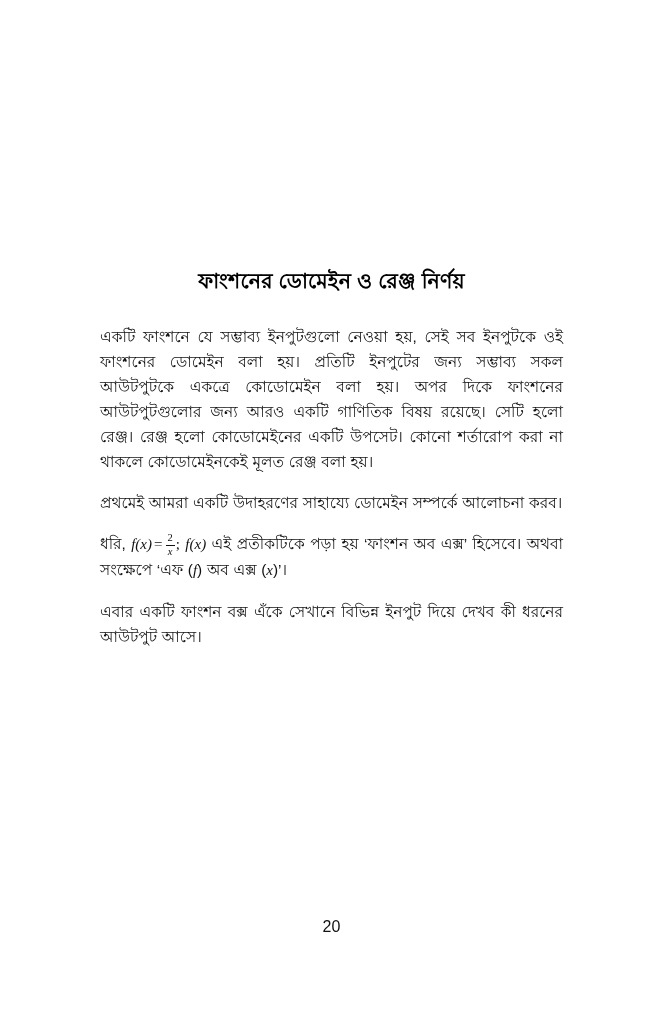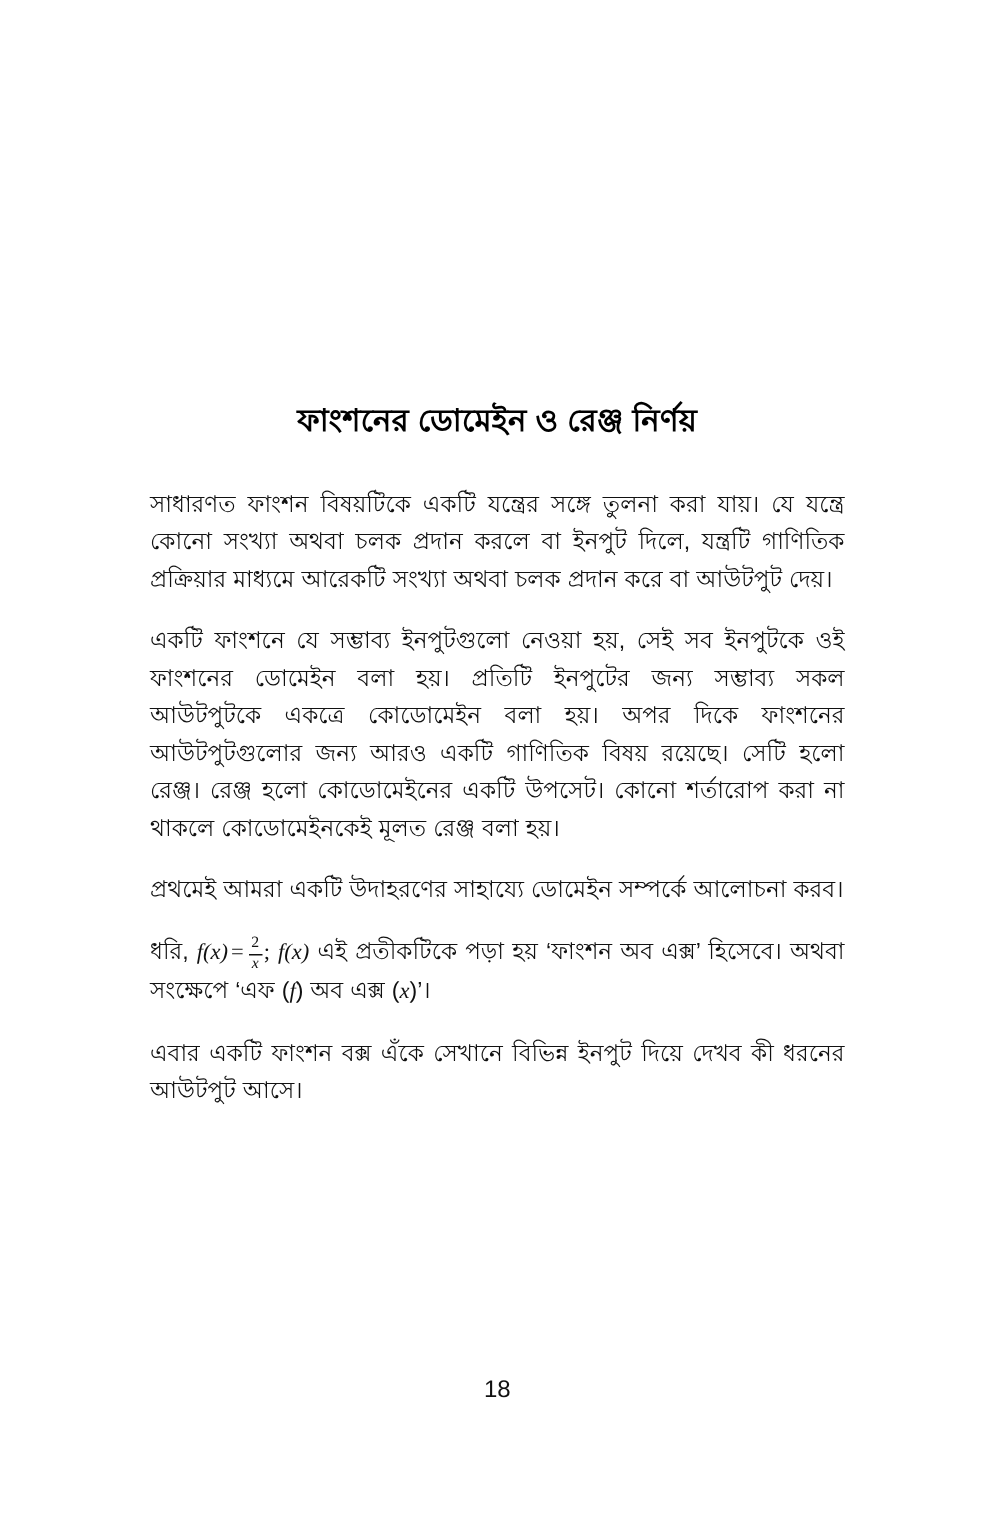--- a/index.html
+++ b/index.html
@@ -110,28 +110,27 @@
 </style>
 </head>
 <body>
 
 <div class="page">
 
   <div class="content">
 
     <h1 class="chapter-title">ফাংশনের ডোমেইন ও রেঞ্জ নির্ণয়</h1>
 
-    <p class="para">সাধারণত ফাংশন বিষয়টিকে একটি যন্ত্রের সঙ্গে তুলনা করা যায়। যে যন্ত্রে কোনো সংখ্যা অথবা চলক প্রদান করলে বা ইনপুট দিলে, যন্ত্রটি গাণিতিক প্রক্রিয়ার মাধ্যমে আরেকটি সংখ্যা অথবা চলক প্রদান করে বা আউটপুট দেয়।</p>
 
     <p class="para">একটি ফাংশনে যে সম্ভাব্য ইনপুটগুলো নেওয়া হয়, সেই সব ইনপুটকে ওই ফাংশনের ডোমেইন বলা হয়। প্রতিটি ইনপুটের জন্য সম্ভাব্য সকল আউটপুটকে একত্রে কোডোমেইন বলা হয়। অপর দিকে ফাংশনের আউটপুটগুলোর জন্য আরও একটি গাণিতিক বিষয় রয়েছে। সেটি হলো রেঞ্জ। রেঞ্জ হলো কোডোমেইনের একটি উপসেট। কোনো শর্তারোপ করা না থাকলে কোডোমেইনকেই মূলত রেঞ্জ বলা হয়।</p>
 
 
     <p class="para">প্রথমেই আমরা একটি উদাহরণের সাহায্যে ডোমেইন সম্পর্কে আলোচনা করব।</p>
 
     <p class="para"><span>ধরি, </span><span class="math"><span>f(x)</span><span class="op">=</span><span class="frac"><span class="num">2</span><span class="den">x</span></span><span class="paren">;</span></span>&nbsp;<span class="math">f(x)</span><span> এই প্রতীকটিকে পড়া হয় ‘ফাংশন অব এক্স’ হিসেবে। অথবা সংক্ষেপে ‘এফ (</span><span class="math">f</span><span>) অব এক্স (</span><span class="math">x</span><span>)’।</span></p>
 
     <p class="para">এবার একটি ফাংশন বক্স এঁকে সেখানে বিভিন্ন ইনপুট দিয়ে দেখব কী ধরনের আউটপুট আসে।</p>
 
   </div>
 
-  <div class="page-number">18</div>
+  <div class="page-number">20</div>
 
 </div>
 
 </body></html>

